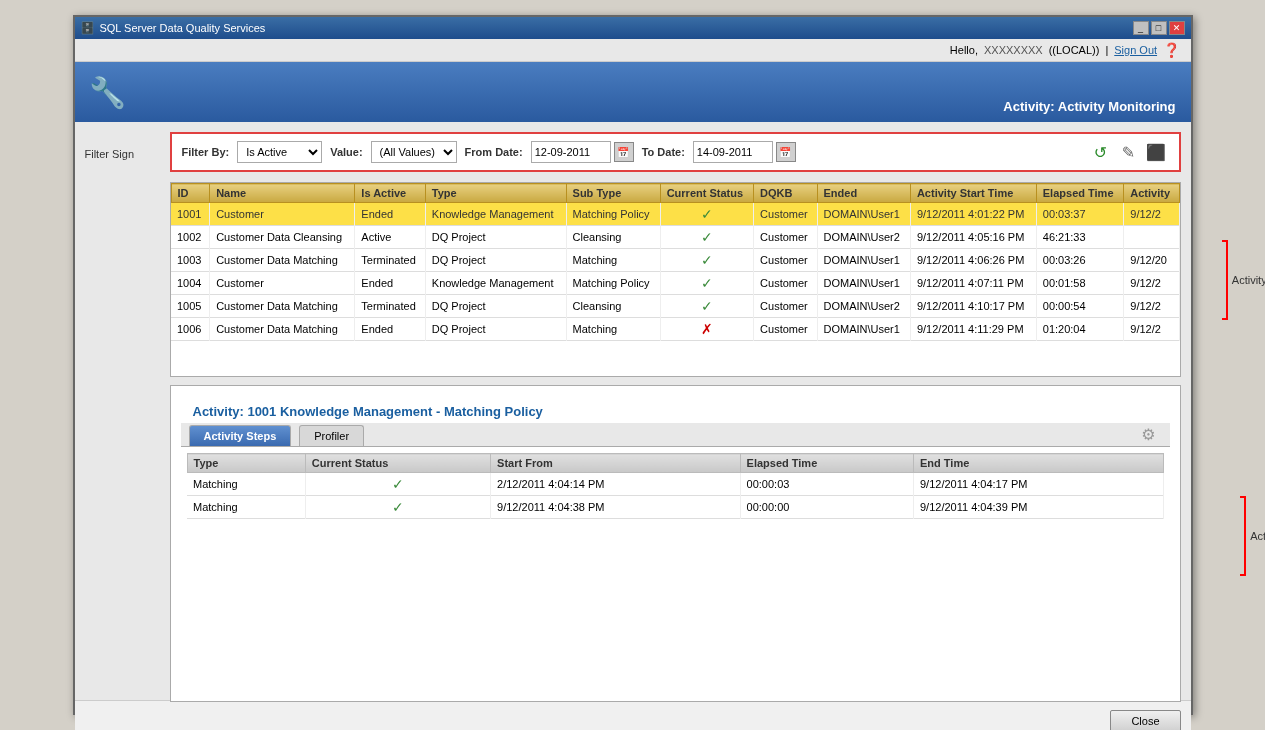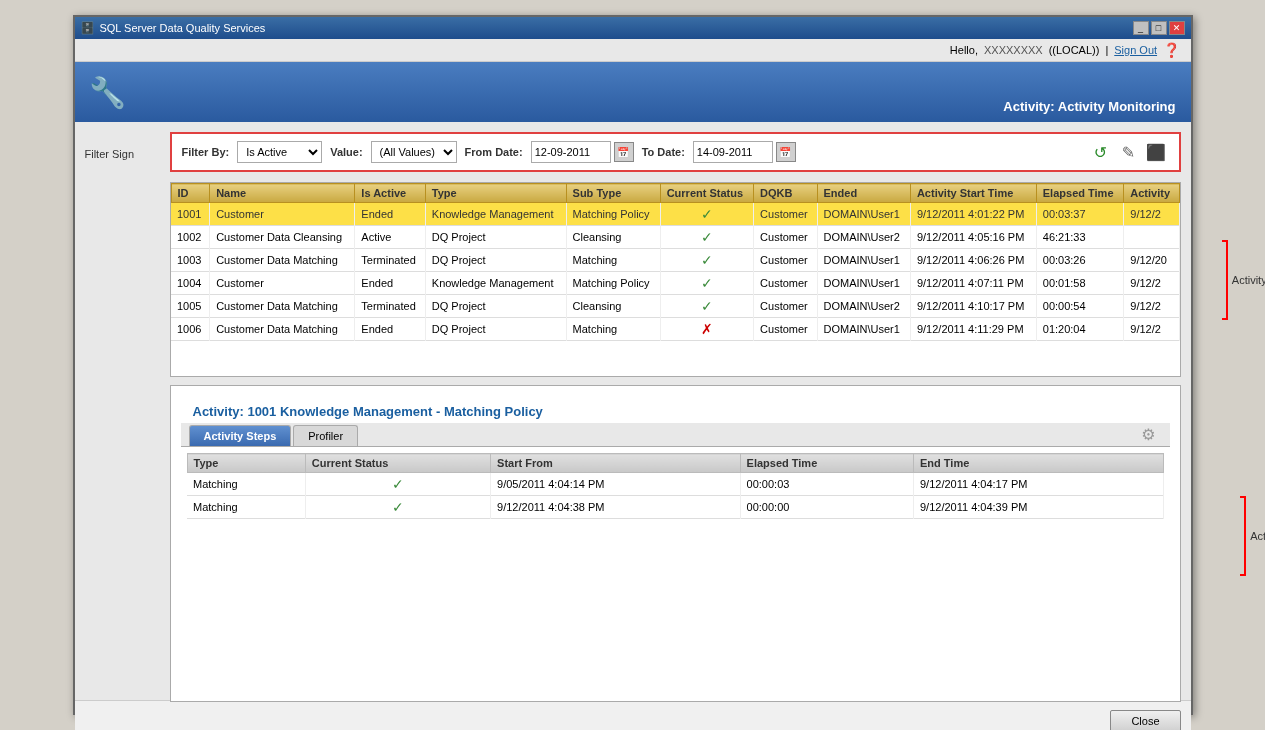--- a/index.html
+++ b/index.html
@@ -200,21 +200,21 @@
       align-items: flex-end;
       position: relative;
     }
     .tab {
       padding: 4px 14px;
       border: 1px solid #aaa;
       border-bottom: none;
       background: #d8d8d8;
       cursor: pointer;
       font-size: 11px;
-      margin-right: 2px;
+      margin-right: 8px;
       border-radius: 3px 3px 0 0;
     }
     .tab.active {
       background: linear-gradient(to bottom, #6090d0, #3a6ab0);
       color: white;
       font-weight: bold;
     }
     .detail-grid {
       padding: 6px;
     }
@@ -442,21 +442,21 @@
                     <th style="background:linear-gradient(to bottom,#e0e0e0,#c8c8c8);border-color:#bbb;">Current Status</th>
                     <th style="background:linear-gradient(to bottom,#e0e0e0,#c8c8c8);border-color:#bbb;">Start From</th>
                     <th style="background:linear-gradient(to bottom,#e0e0e0,#c8c8c8);border-color:#bbb;">Elapsed Time</th>
                     <th style="background:linear-gradient(to bottom,#e0e0e0,#c8c8c8);border-color:#bbb;">End Time</th>
                   </tr>
                 </thead>
                 <tbody id="detail-tbody">
                 <tr>
       <td>Matching</td>
       <td style="text-align:center;"><span class="check-green">✓</span></td>
-      <td>9/05/2011 4:04:14 PM</td>
+      <td>2/12/2011 4:04:14 PM</td>
       <td>00:00:03</td>
       <td>9/12/2011 4:04:17 PM</td>
     </tr>
                     <tr>
       <td>Matching</td>
       <td style="text-align:center;"><span class="check-green">✓</span></td>
       <td>9/12/2011 4:04:38 PM</td>
       <td>00:00:00</td>
       <td>9/12/2011 4:04:39 PM</td>
     </tr>

